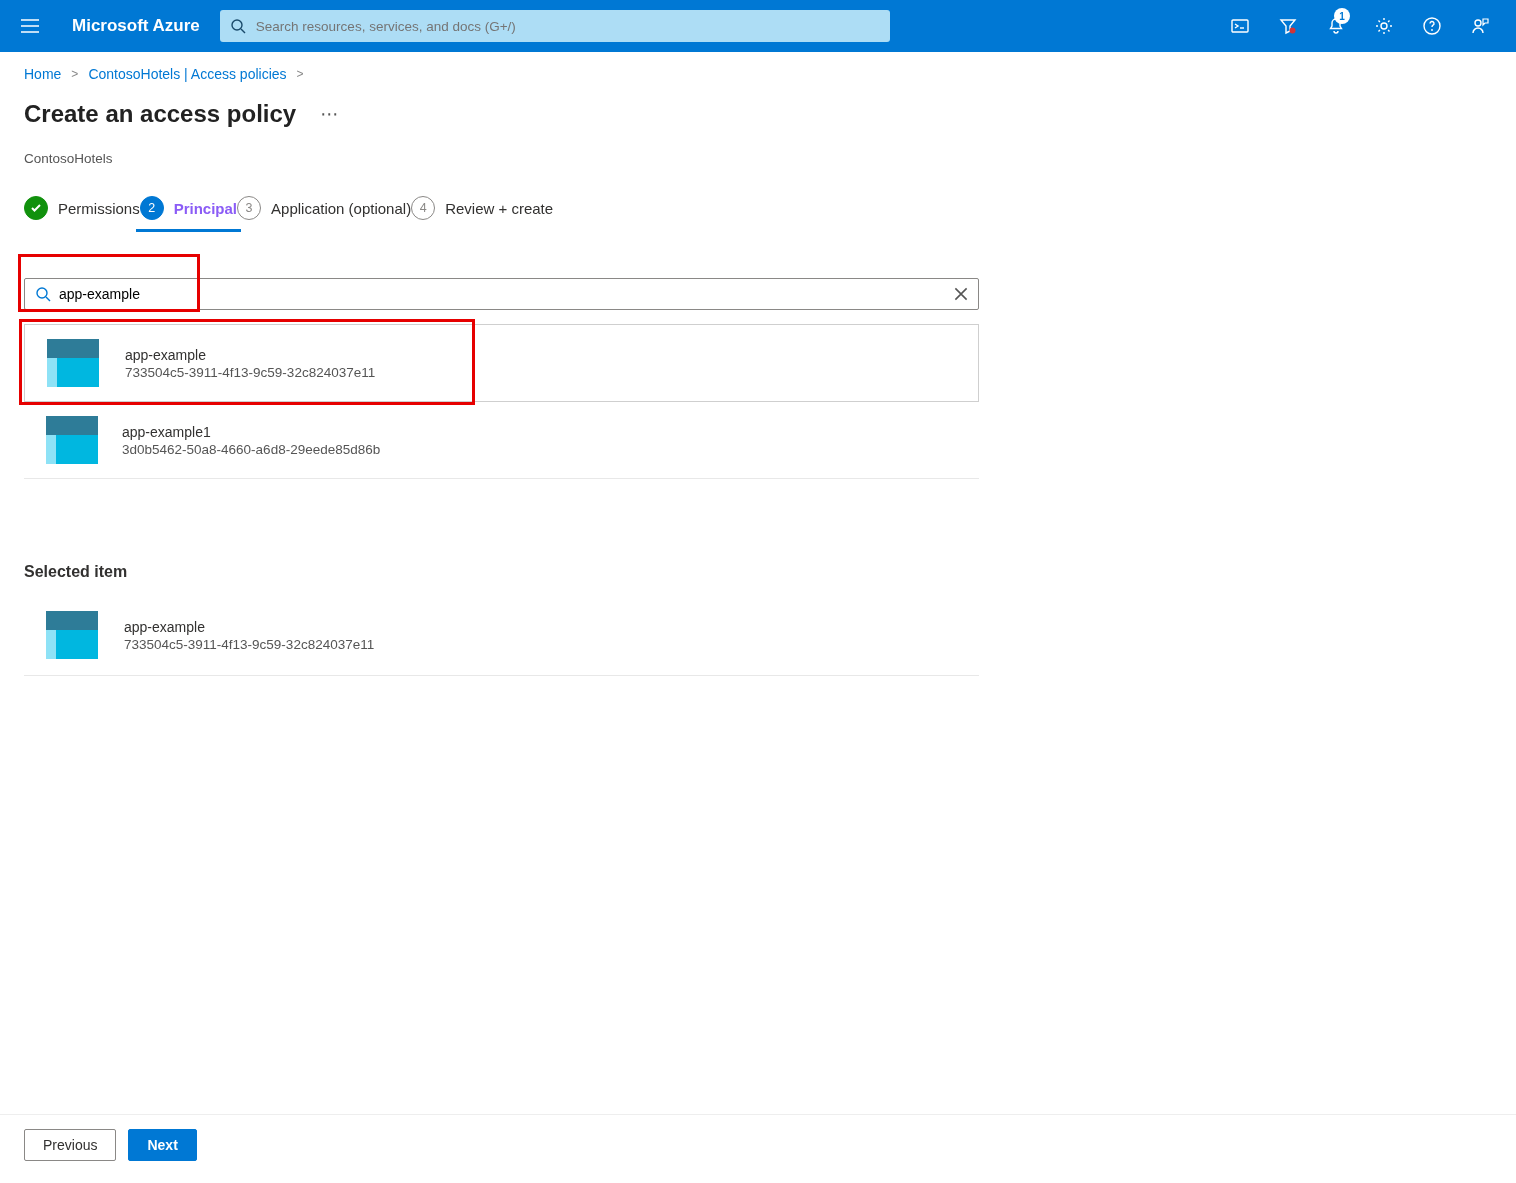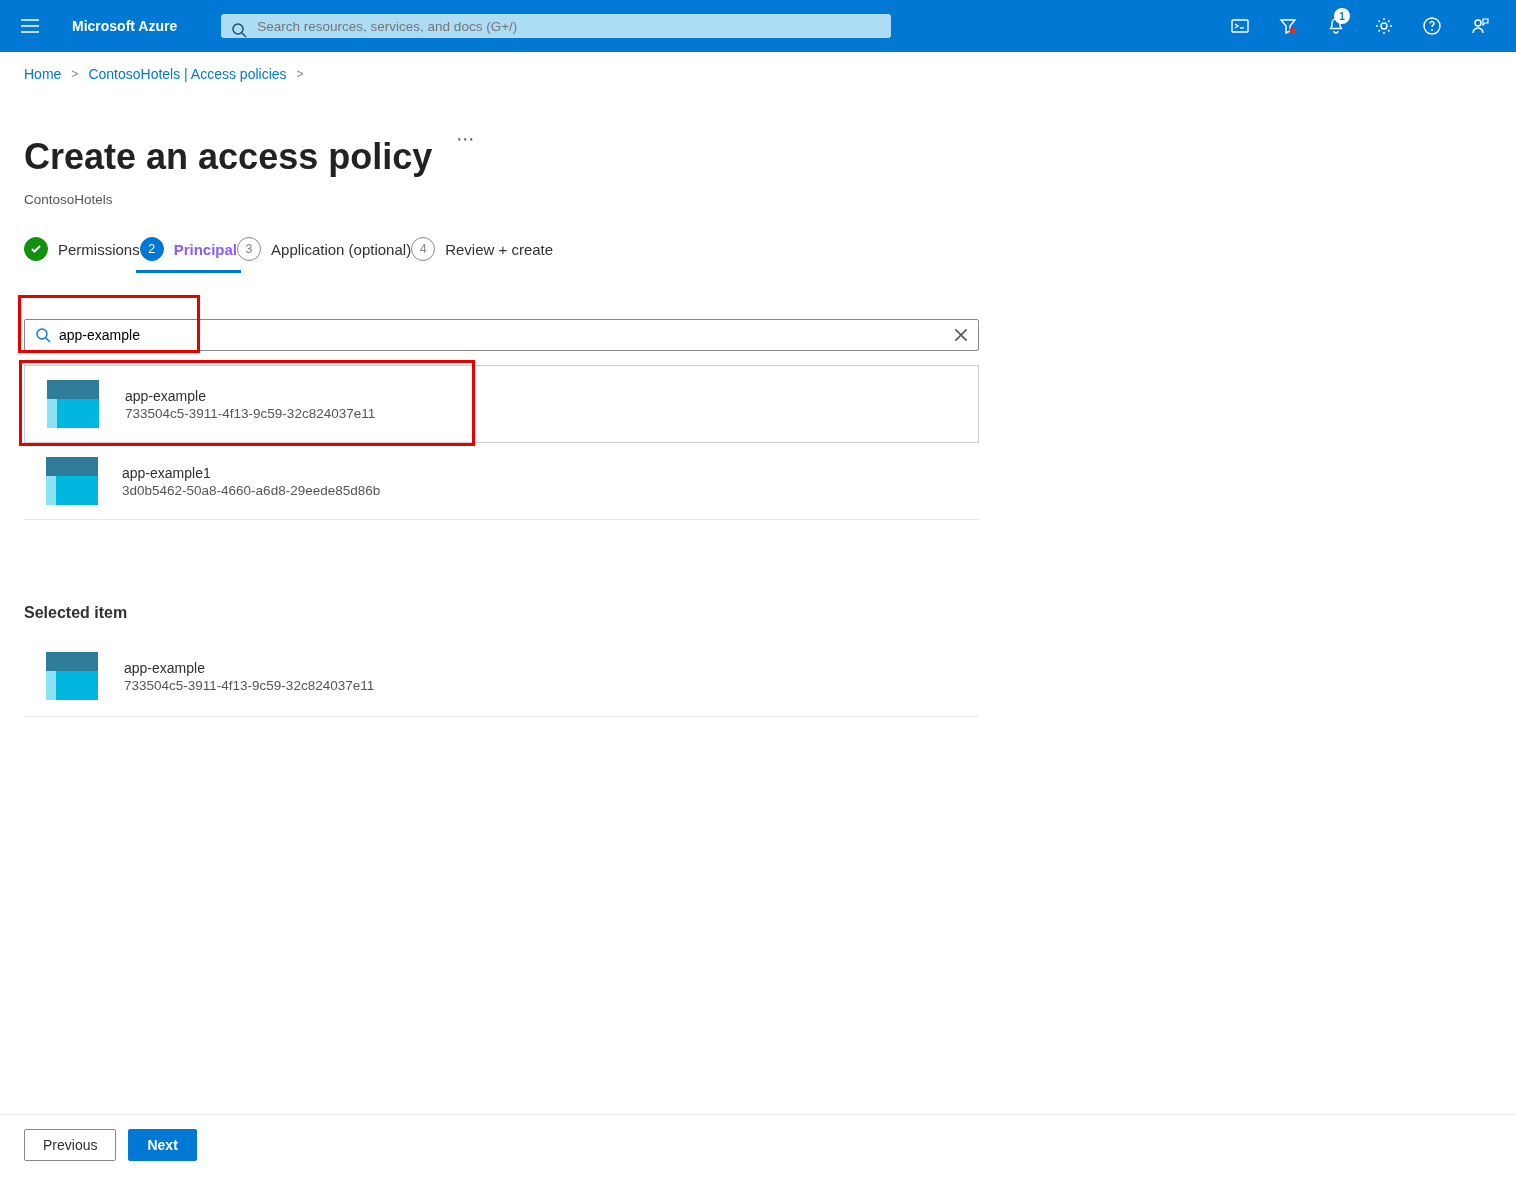--- a/index.html
+++ b/index.html
@@ -2,42 +2,42 @@
 <html><head>
 <meta charset="utf-8">
 <style>
   * { box-sizing: border-box; margin: 0; padding: 0; }
   body { font-family: "Segoe UI", -apple-system, BlinkMacSystemFont, sans-serif; font-size: 13px; color: #323130; background: #ffffff; }
 
   
   .topbar { background: #0078d4; height: 52px; display: flex; align-items: center; padding: 0 12px; color: #fff; }
   .hamburger { width: 36px; height: 36px; display: flex; align-items: center; justify-content: center; cursor: pointer; }
   .hamburger svg { width: 18px; height: 14px; }
-  .brand { font-size: 14px; font-weight: 600; margin-left: 24px; margin-right: 40px; white-space: nowrap; }
+  .brand { font-size: 17px; font-weight: 600; margin-left: 24px; margin-right: 16px; white-space: nowrap; }
   .search-wrap { flex: 1; max-width: 670px; position: relative; margin-left: 4px; }
-  .search-wrap input { width: 100%; height: 24px; border: none; border-radius: 3px; background: #adddf5; padding: 0 12px 0 36px; font-size: 13.5px; color: #304a5a; outline: none; }
+  .search-wrap input { width: 100%; height: 32px; border: none; border-radius: 3px; background: #adddf5; padding: 0 12px 0 36px; font-size: 13.5px; color: #304a5a; outline: none; }
   .search-wrap .mag { position: absolute; left: 10px; top: 8px; width: 16px; height: 16px; }
   .top-icons { margin-left: auto; display: flex; align-items: center; gap: 0; }
   .top-icon-btn { width: 48px; height: 52px; display: flex; align-items: center; justify-content: center; cursor: pointer; position: relative; }
   .top-icon-btn svg { width: 20px; height: 20px; }
   .notif-badge { position: absolute; top: 8px; right: 10px; background: #fff; color: #0078d4; border-radius: 50%; width: 16px; height: 16px; font-size: 10px; font-weight: 600; display: flex; align-items: center; justify-content: center; }
 
   
   .content { padding: 14px 24px 80px 24px; }
 
   
   .breadcrumb { display: flex; align-items: center; gap: 10px; font-size: 14px; color: #323130; }
   .breadcrumb a { color: #0078d4; text-decoration: none; }
   .breadcrumb .chev { color: #888; font-size: 12px; }
 
   
   .page-title-row { display: flex; align-items: center; gap: 18px; margin-top: 18px; }
-  .page-title { font-size: 36px; font-weight: 600; color: #222; margin-top: 36px; }
+  .page-title { font-size: 24px; font-weight: 600; color: #222; }
   .page-title-more { color: #555; font-size: 18px; cursor: pointer; padding: 0 6px; }
-  .page-subtitle { font-size: 13.5px; color: #555; margin-top: 14px; }
+  .page-subtitle { font-size: 13.5px; color: #555; margin-top: 23px; }
 
   
   .steps { display: flex; align-items: center; margin-top: 30px; border-bottom: 0; }
   .step { display: flex; align-items: center; gap: 10px; cursor: pointer; padding-bottom: 10px; position: relative; }
   .step .circle { width: 24px; height: 24px; border-radius: 50%; border: 1px solid #8a8886; color: #8a8886; display: flex; align-items: center; justify-content: center; font-size: 12.5px; }
   .step.completed .circle { background: #11910d; border-color: #11910d; color: #fff; }
   .step.active .circle { background: #0078d4; border-color: #0078d4; color: #fff; }
   .step .label { font-size: 15px; color: #323130; }
   .step.active .label { font-weight: 600; color: #8b5cf6; text-align: center; }
   .step.active::after { content: ""; position: absolute; left: -4px; right: -4px; bottom: -2px; height: 3px; background: #0078d4; }

